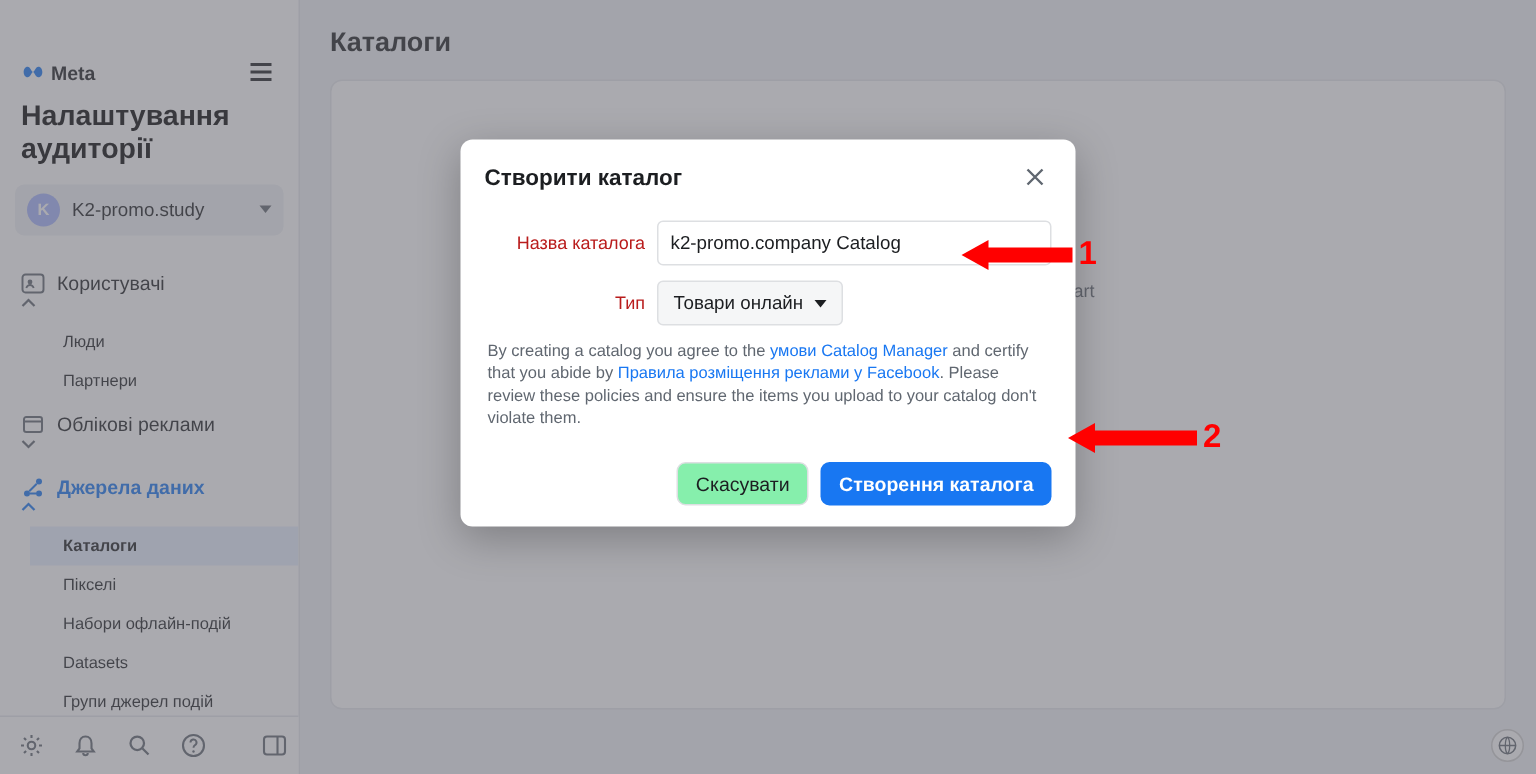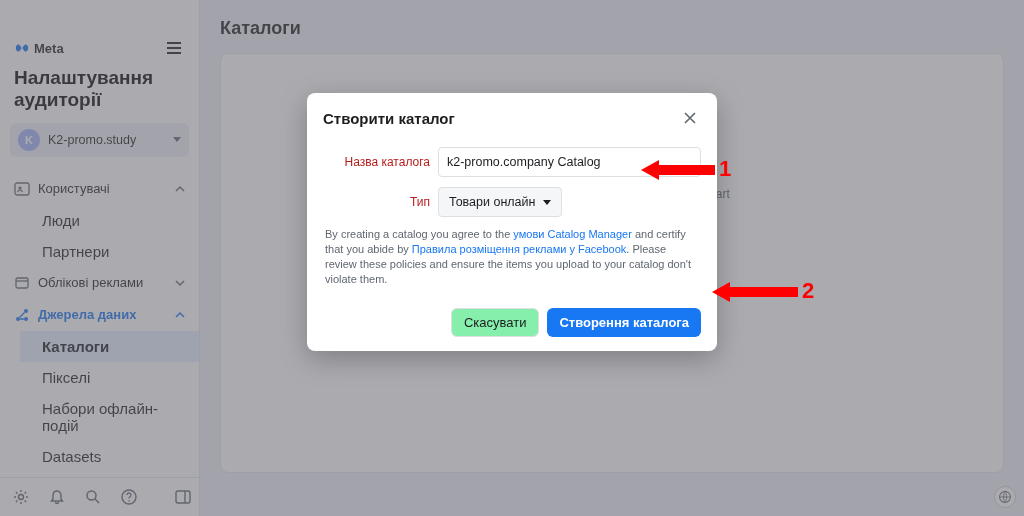--- a/index.html
+++ b/index.html
@@ -12,27 +12,27 @@
   .meta-logo { display: flex; align-items: center; gap: 4px; font-weight: 600; font-size: 13px; color: #1c1e21; }
   .meta-logo svg { width: 16px; height: 12px; }
   .hamburger { width: 22px; height: 22px; display:flex; align-items:center; justify-content:center; cursor:pointer; }
   .hamburger svg { width:16px; height:14px; }
   .sidebar-title { font-size: 19px; font-weight: 700; line-height: 1.15; margin-top: 8px; color:#050505; }
   .account-switcher { margin: 12px 10px 0 10px; background:#f0f2f5; border-radius:6px; padding:6px 8px; display:flex; align-items:center; gap:8px; cursor:pointer; }
   .account-avatar { width:22px; height:22px; border-radius:50%; background:#a5b4fc; color:#fff; font-size:11px; display:flex; align-items:center; justify-content:center; font-weight:600;}
   .account-name { font-size:12.5px; color:#1c1e21; flex:1; }
   .caret-down { width:0; height:0; border-left:4px solid transparent; border-right:4px solid transparent; border-top:5px solid #606770; }
   .nav { margin-top: 16px; overflow-y: auto; flex:1; }
-  .section-head { display:flex; align-items:center; justify-content:space-between; padding:8px 14px 8px 14px; cursor:pointer; }
+  .section-head { display:flex; align-items:flex-start; justify-content:space-between; padding:8px 14px 8px 14px; cursor:pointer;flex-direction:column; }
   .section-head .label { display:flex; align-items:center; gap:8px; font-size:13px; color:#1c1e21; }
   .section-head.blue .label { color:#1877f2; font-weight:600; }
   .section-icon { width:16px; height:16px; display:flex; align-items:center; justify-content:center; color:#606770;}
   .chev { width:10px; height:10px; }
   .sub-list { padding-left: 20px; }
-  .sub-item { padding: 7px 14px 7px 22px; font-size:15px; color:#1c1e21; cursor:pointer; }
+  .sub-item { padding: 7px 14px 7px 22px; font-size:11px; color:#1c1e21; cursor:pointer; }
   .sub-item.active { background:#e7f0fe; font-weight:600; color:#1c1e21; }
   .sidebar-bottom { border-top:1px solid #e4e6eb; padding:10px 12px; display:flex; align-items:center; gap:18px; position:absolute; bottom:0; left:0; right:0; background:#fff; }
   .sidebar-bottom .ico { width:18px; height:18px; color:#606770; cursor:pointer; display:flex; align-items:center; justify-content:center; }
   .sidebar-bottom .spacer { flex:1; }
   
   .main { flex:1; padding: 18px 20px; position:relative; overflow:hidden; }
   .page-title { font-size:18px; font-weight:700; color:#1c1e21; margin-bottom:14px; }
   .card { background:#fff; border:1px solid #e4e6eb; border-radius:8px; height: 420px; position:relative; }
   .empty-state { position:absolute; left:50%; top:38%; transform:translate(-50%,-50%); width:420px; text-align:center; }
   .empty-title { font-size:14px; font-weight:600; margin-bottom:6px; }

